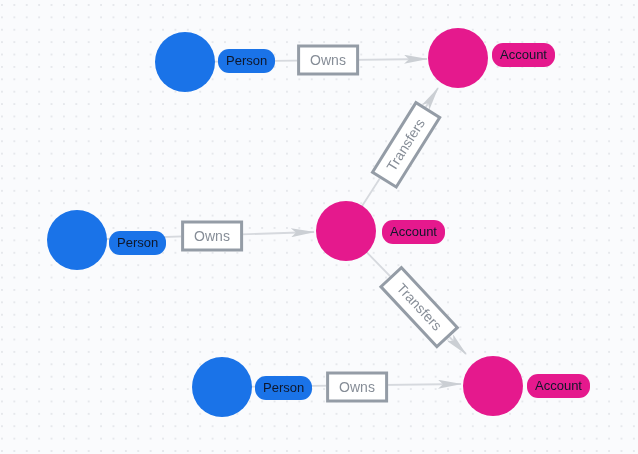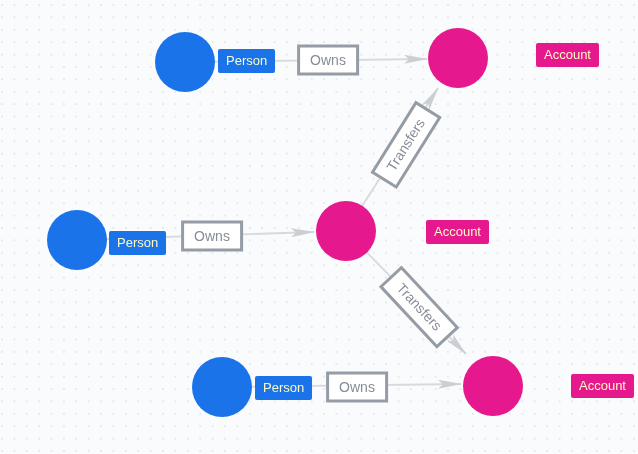--- a/index.html
+++ b/index.html
@@ -51,29 +51,29 @@
     border: 3px solid var(--rel-border);
     color: var(--rel-text);
     font-size: 14px;
     line-height: 1;
     padding: 5px 10px 6px 10px;
     white-space: nowrap;
     transform: translate(-50%, -50%);
   }
   .badge {
     position: absolute;
-    color: #fef9c3;
+    color: #0f172a;
     font-size: 13px;
     line-height: 1;
     padding: 5px 8px 6px 8px;
-    border-radius: 2px;
+    border-radius: 11px;
     white-space: nowrap;
   }
   .badge.person-badge  { background: var(--person); }
-  .badge.account-badge { background: var(--account); margin-left: 44px; }
+  .badge.account-badge { background: var(--account); }
 </style>
 </head>
 <body>
 
 <div class="graph-canvas">
 
   <svg class="edges">
     <defs>
       <marker id="arrow" viewBox="0 0 24 9" markerWidth="24" markerHeight="9" refX="23" refY="4.5" orient="auto" markerUnits="userSpaceOnUse">
         <path class="arrowhead-shape" d="M0 0 L24 4.5 L0 9 L5 4.5 Z"></path>

